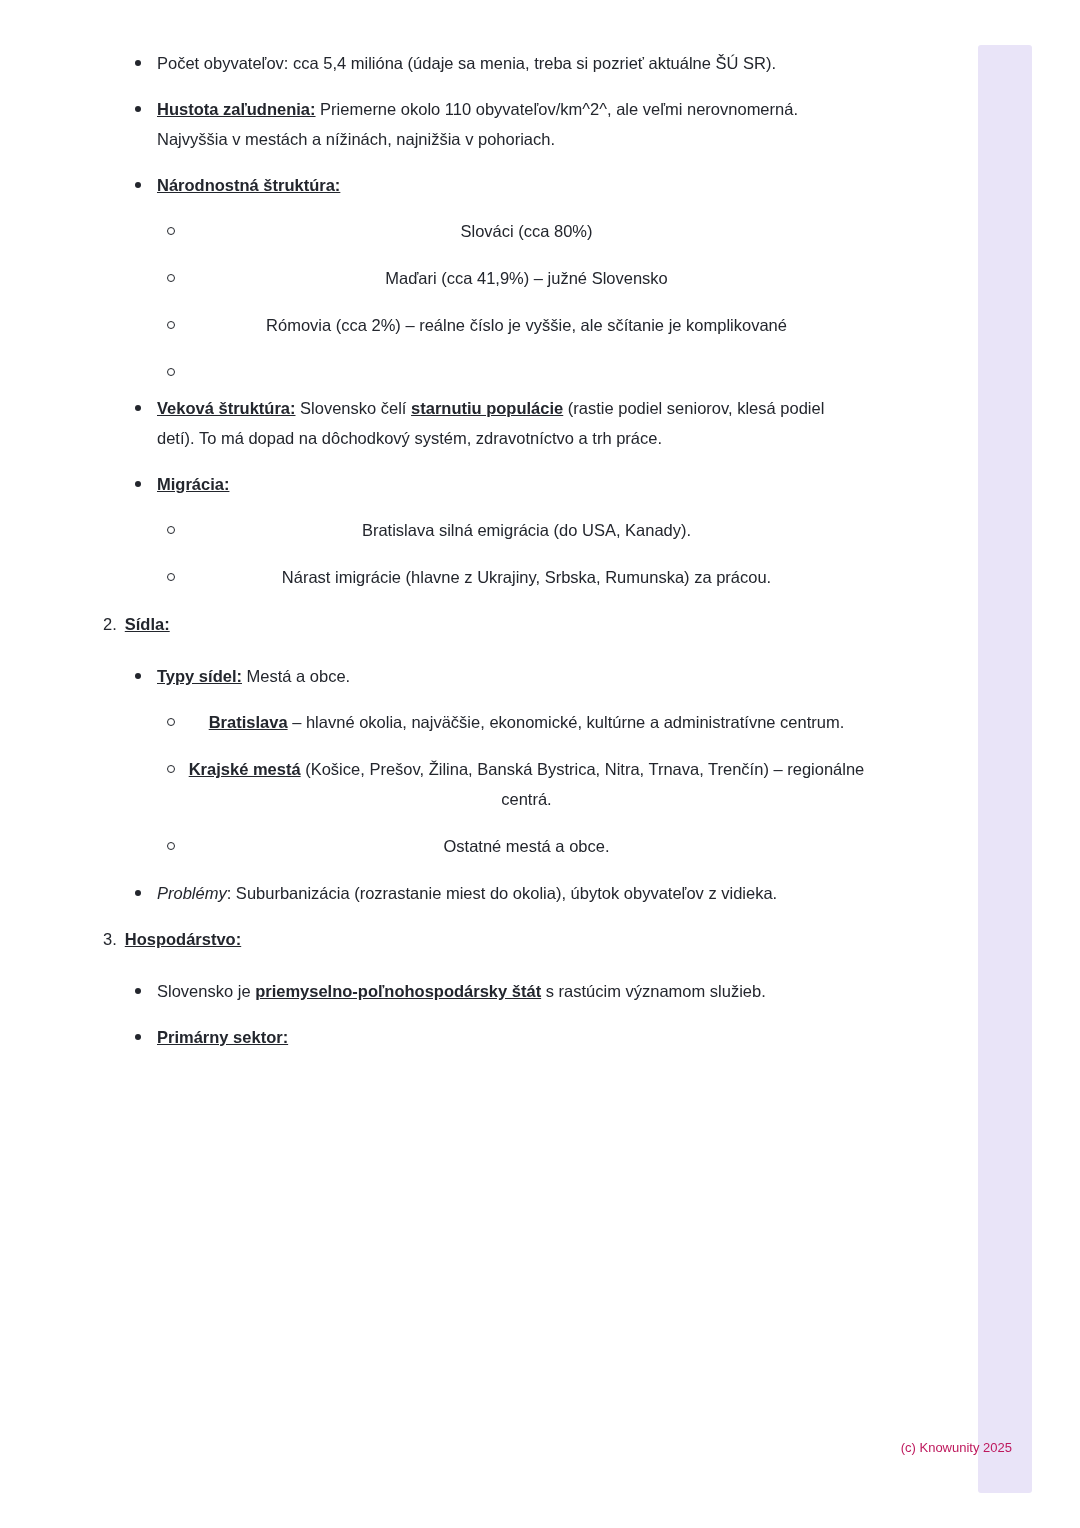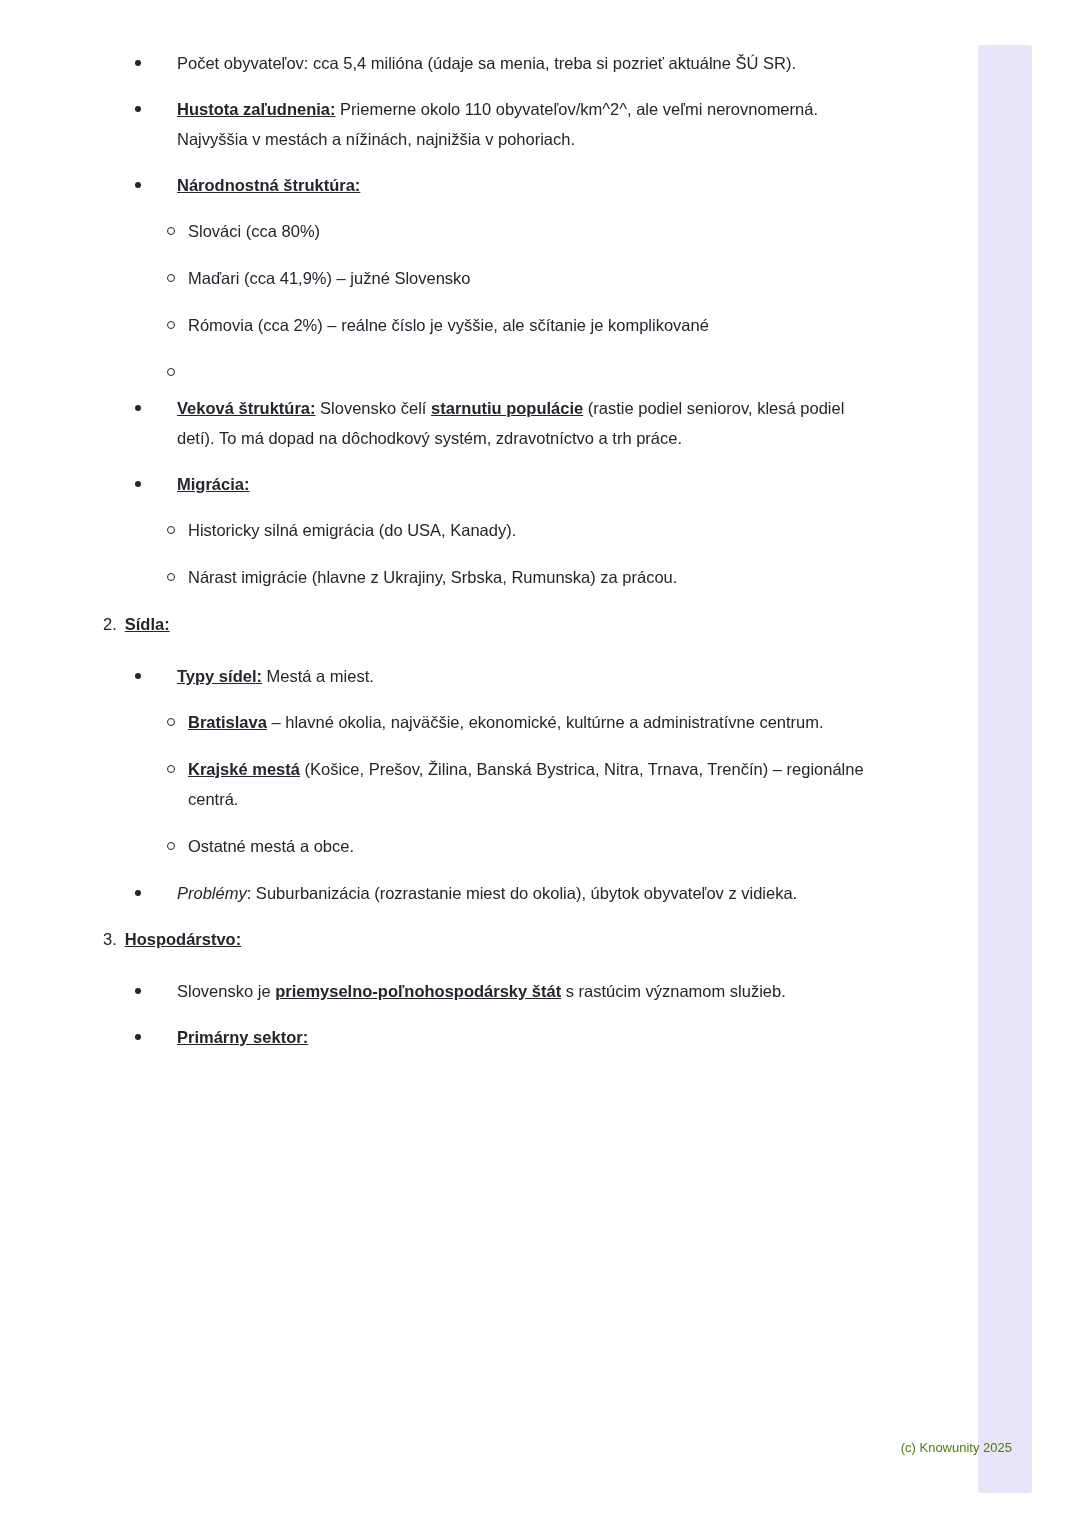--- a/index.html
+++ b/index.html
@@ -21,22 +21,22 @@
     width: 762px;
   }
 
   .block {
     display: flex;
     align-items: flex-start;
     font-size: 16.5px;
     line-height: 30px;
     margin-bottom: 16px;
   }
-  .block.disc   { padding-left: 32px; gap: 20px; }
-  .block.circle { padding-left: 64px; margin-bottom: 17px; }
+  .block.disc   { padding-left: 32px; }
+  .block.circle { padding-left: 64px; margin-bottom: 17px; text-align: center; }
   .block.number { margin-top: 10px; margin-bottom: 22px; }
 
   .marker { flex: 0 0 auto; display: inline-block; }
   .marker.disc {
     width: 6px; height: 6px;
     border-radius: 50%;
     background: #23262d;
     margin: 12px 16px 0 0;
   }
   .marker.circle {
@@ -111,33 +111,33 @@
       <div class="block disc">
         <span class="marker disc"></span>
         <div class="txt"><span class="b">Veková štruktúra:</span><span> Slovensko čelí </span><span class="b">starnutiu populácie</span><span> (rastie podiel seniorov, klesá podiel detí). To má dopad na dôchodkový systém, zdravotníctvo a trh práce.</span></div>
       </div>
       <div class="block disc">
         <span class="marker disc"></span>
         <div class="txt"><span class="b">Migrácia:</span></div>
       </div>
       <div class="block circle">
         <span class="marker circle"></span>
-        <div class="txt"><span>Historicky silná emigrácia (do USA, Kanady).</span></div>
+        <div class="txt"><span>Bratislava silná emigrácia (do USA, Kanady).</span></div>
       </div>
       <div class="block circle">
         <span class="marker circle"></span>
         <div class="txt"><span>Nárast imigrácie (hlavne z Ukrajiny, Srbska, Rumunska) za prácou.</span></div>
       </div>
       <div class="block number">
         <span class="num">2.</span>
         <div class="txt"><span class="b">Sídla:</span></div>
       </div>
       <div class="block disc">
         <span class="marker disc"></span>
-        <div class="txt"><span class="b">Typy sídel:</span><span> Mestá a miest.</span></div>
+        <div class="txt"><span class="b">Typy sídel:</span><span> Mestá a obce.</span></div>
       </div>
       <div class="block circle">
         <span class="marker circle"></span>
         <div class="txt"><span class="b">Bratislava</span><span> – hlavné okolia, najväčšie, ekonomické, kultúrne a administratívne centrum.</span></div>
       </div>
       <div class="block circle">
         <span class="marker circle"></span>
         <div class="txt"><span class="b">Krajské mestá</span><span> (Košice, Prešov, Žilina, Banská Bystrica, Nitra, Trnava, Trenčín) – regionálne centrá.</span></div>
       </div>
       <div class="block circle">
@@ -154,14 +154,14 @@
       </div>
       <div class="block disc">
         <span class="marker disc"></span>
         <div class="txt"><span>Slovensko je </span><span class="b">priemyselno-poľnohospodársky štát</span><span> s rastúcim významom služieb.</span></div>
       </div>
       <div class="block disc">
         <span class="marker disc"></span>
         <div class="txt"><span class="b">Primárny sektor:</span></div>
       </div>
     </div>
-  <div class="watermark" style="color: #4d7c0f;">(c) Knowunity 2025</div>
+  <div class="watermark" style="color: #be185d;">(c) Knowunity 2025</div>
 </div>
 
 </body></html>

